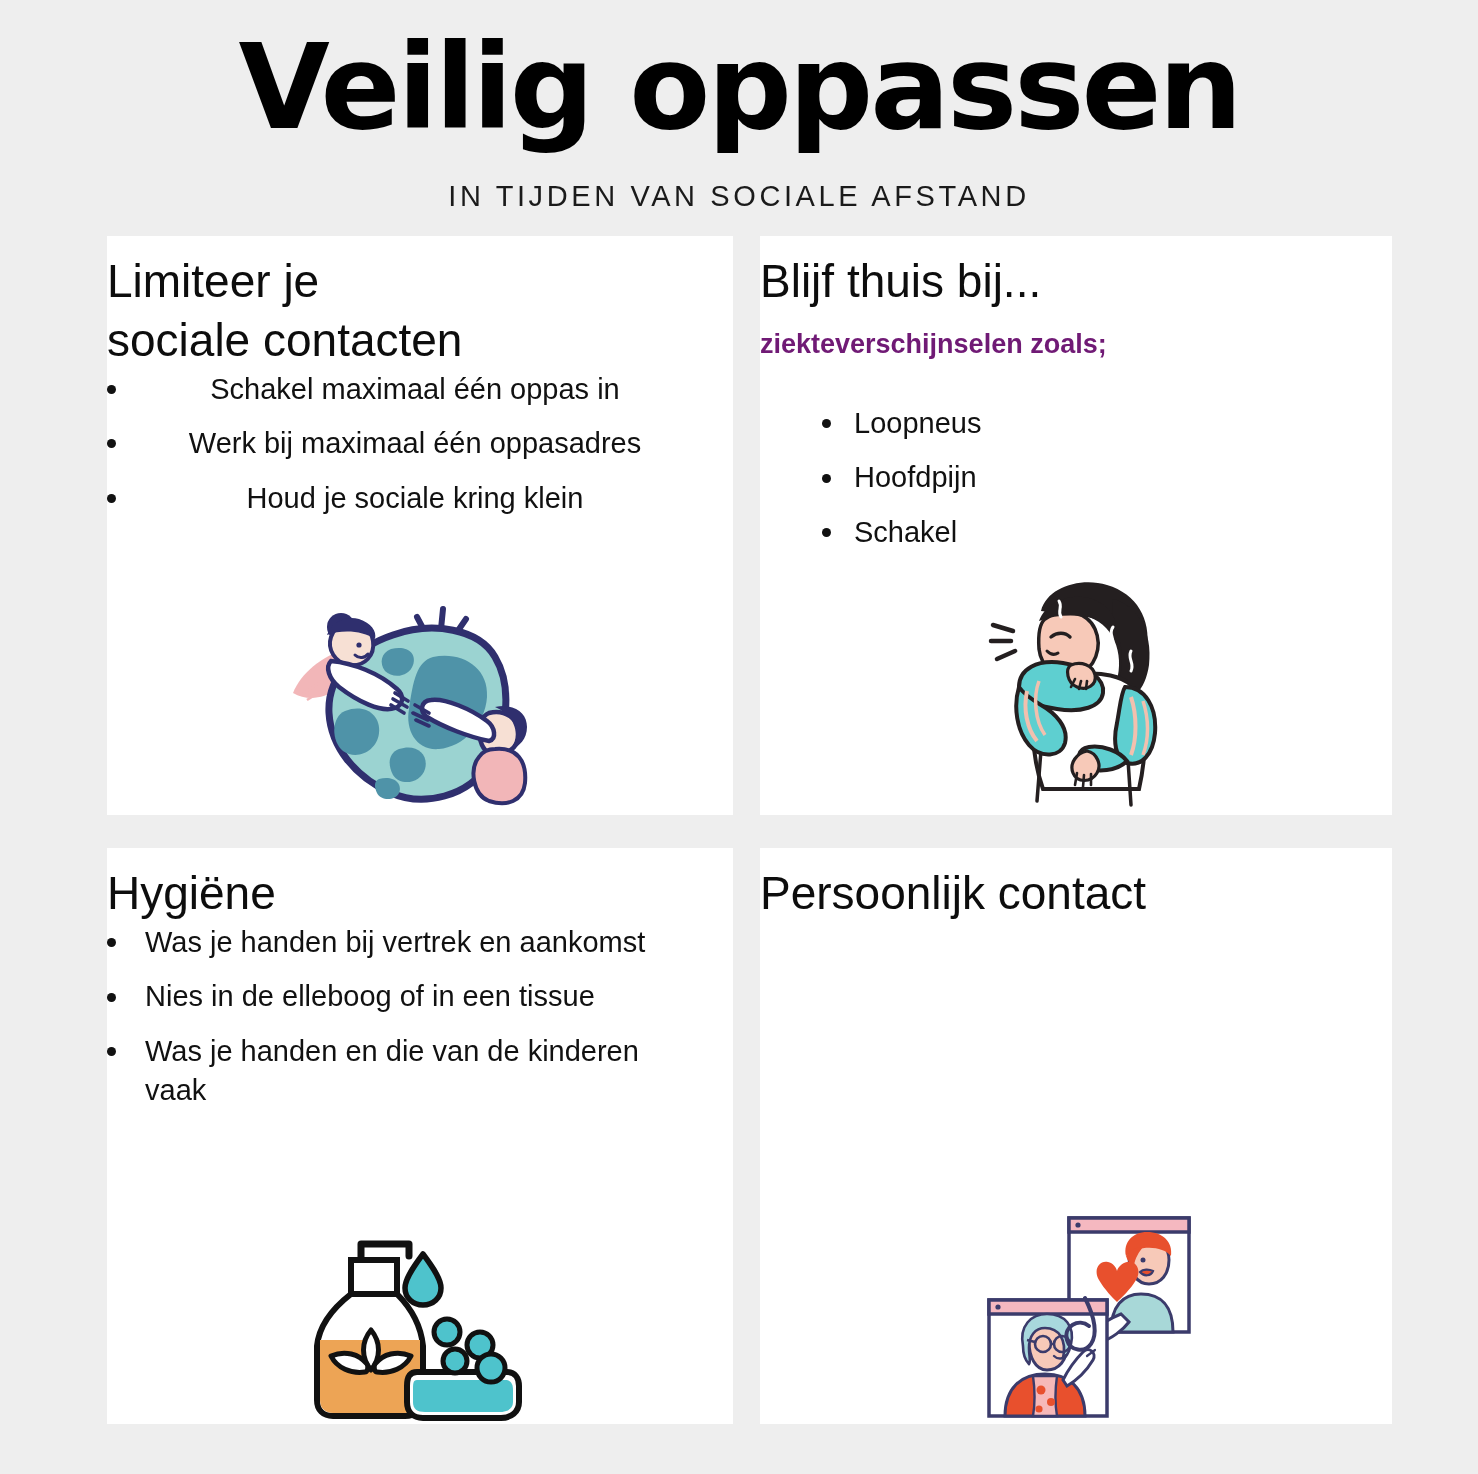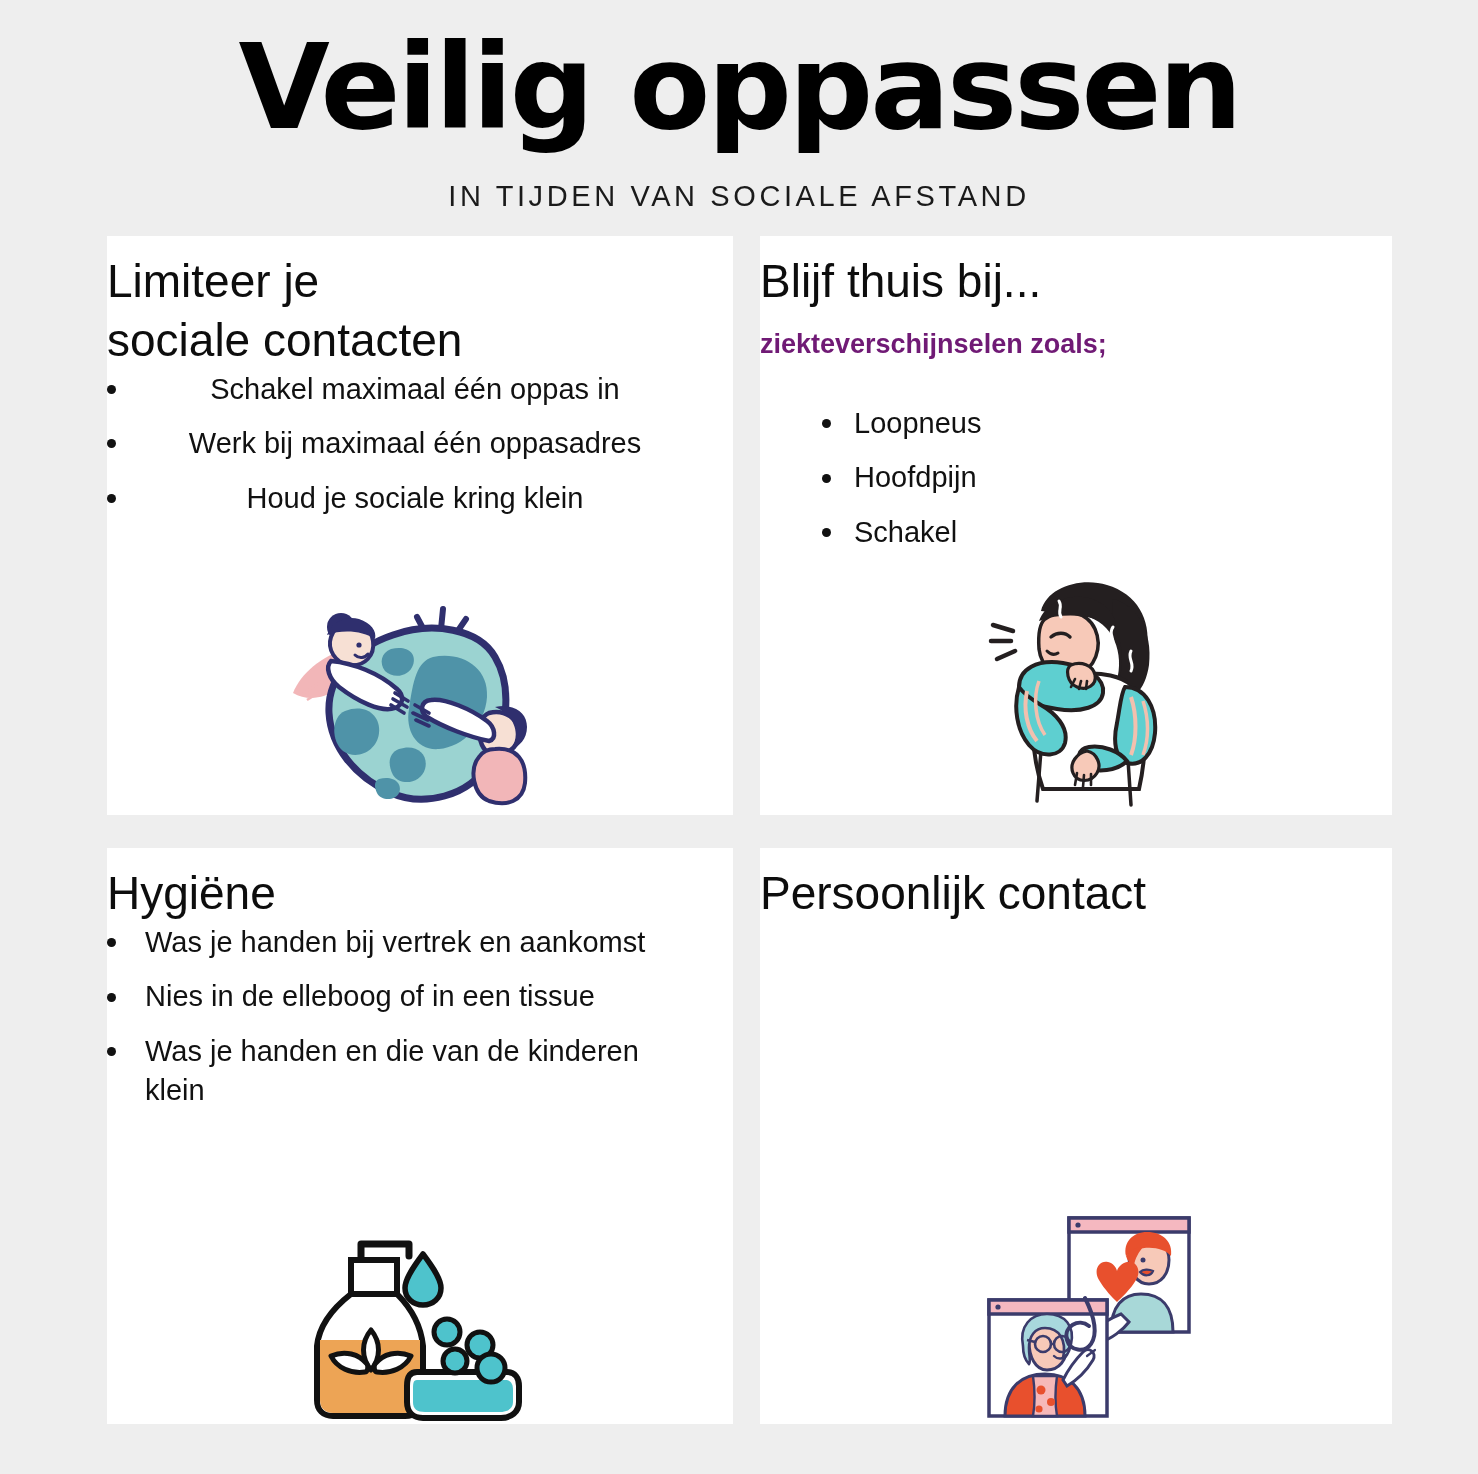--- a/index.html
+++ b/index.html
@@ -328,21 +328,21 @@
         <li>
             <span class="dot"></span>
             <span class="txt">Was je handen bij vertrek en aankomst</span>
           </li>
         <li>
             <span class="dot"></span>
             <span class="txt">Nies in de elleboog of in een tissue</span>
           </li>
         <li>
             <span class="dot"></span>
-            <span class="txt">Was je handen en die van de kinderen klein</span>
+            <span class="txt">Was je handen en die van de kinderen vaak</span>
           </li>
       </ul>
 
       <div class="illus illus-soap">
         <svg width="230" height="200" viewBox="0 0 230 200">
 
           <path d="M62 38 L62 22 L110 22 L110 34" fill="none" stroke="#111111" stroke-width="7" stroke-linecap="round" stroke-linejoin="round"></path>
 
           <rect x="52" y="38" width="46" height="34" fill="#ffffff" stroke="#111111" stroke-width="6"></rect>
 

